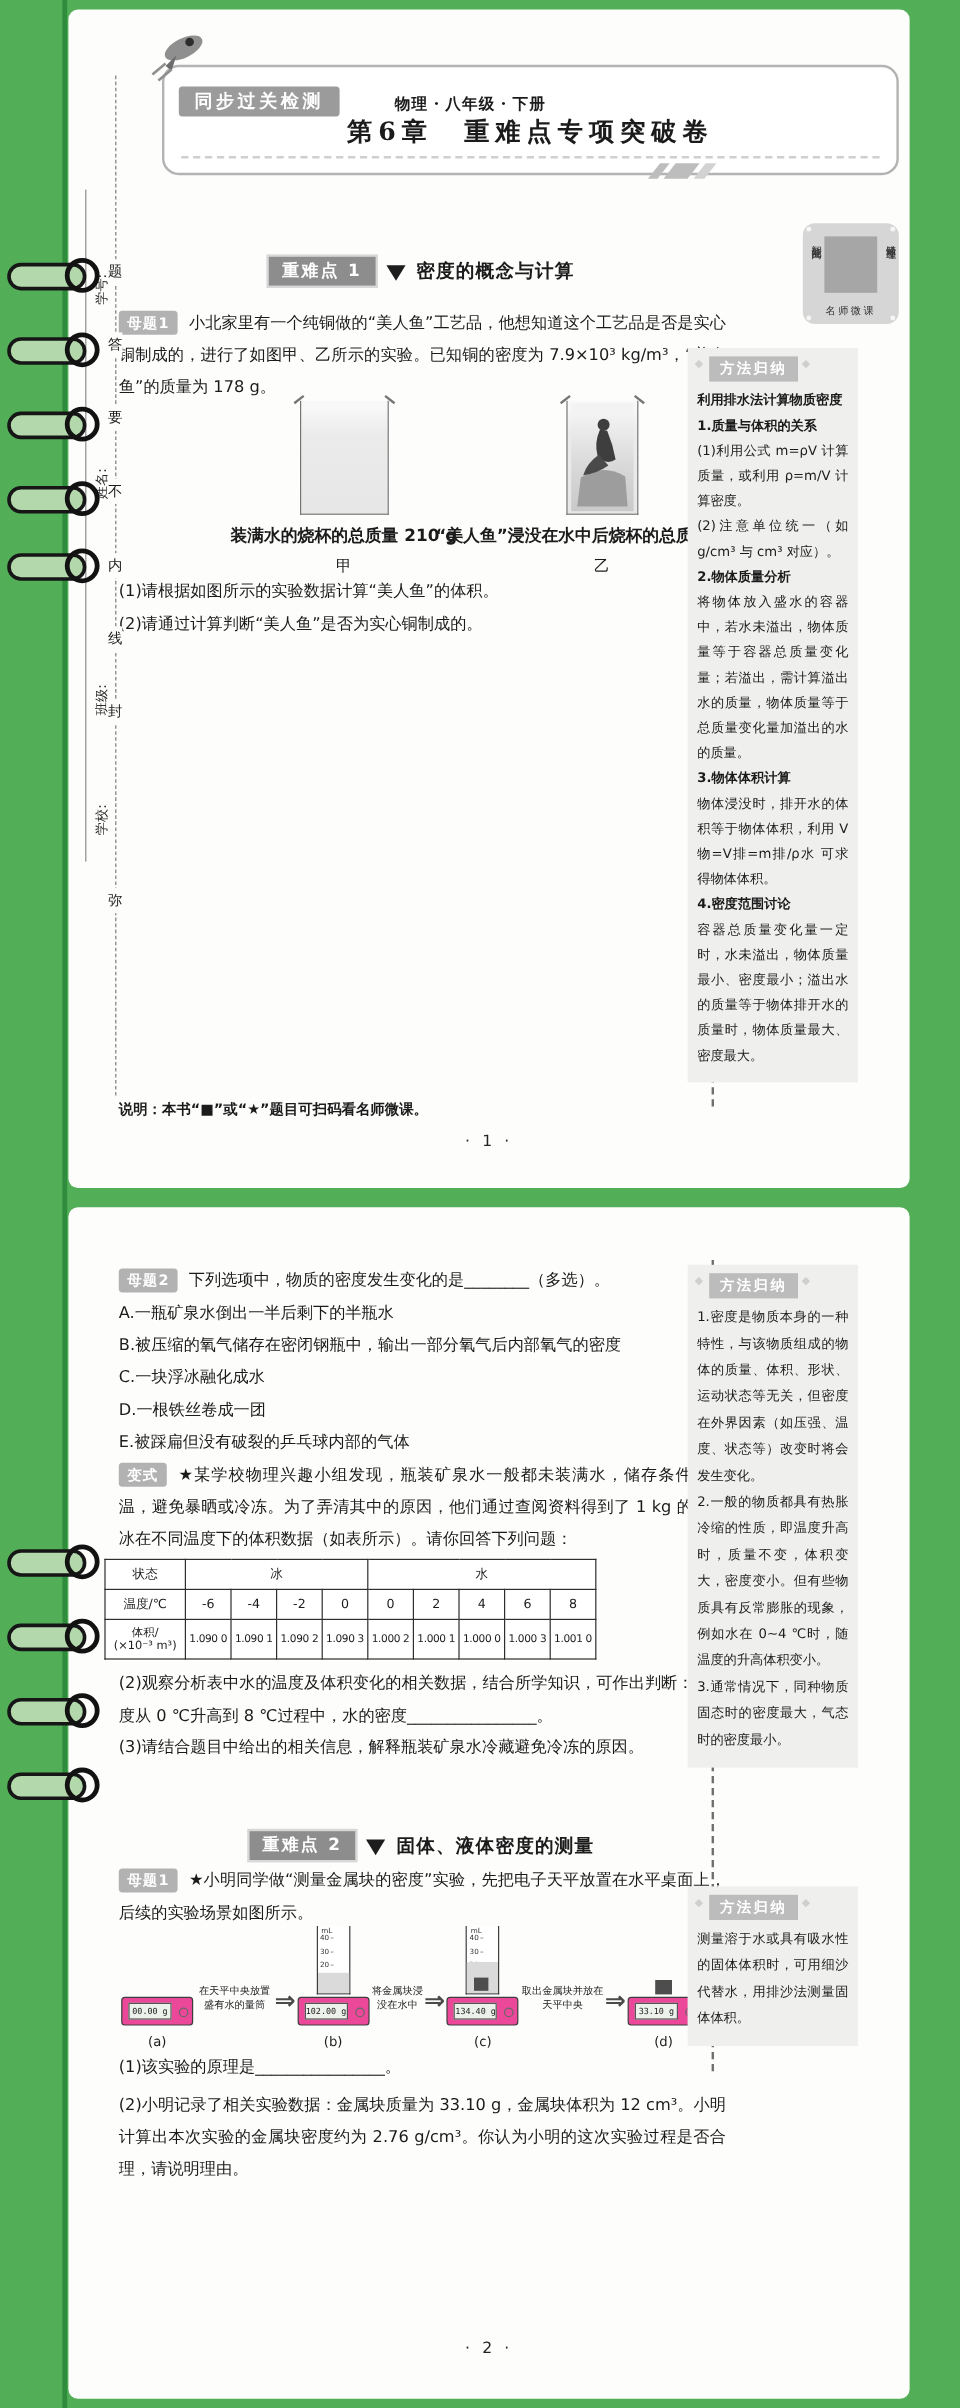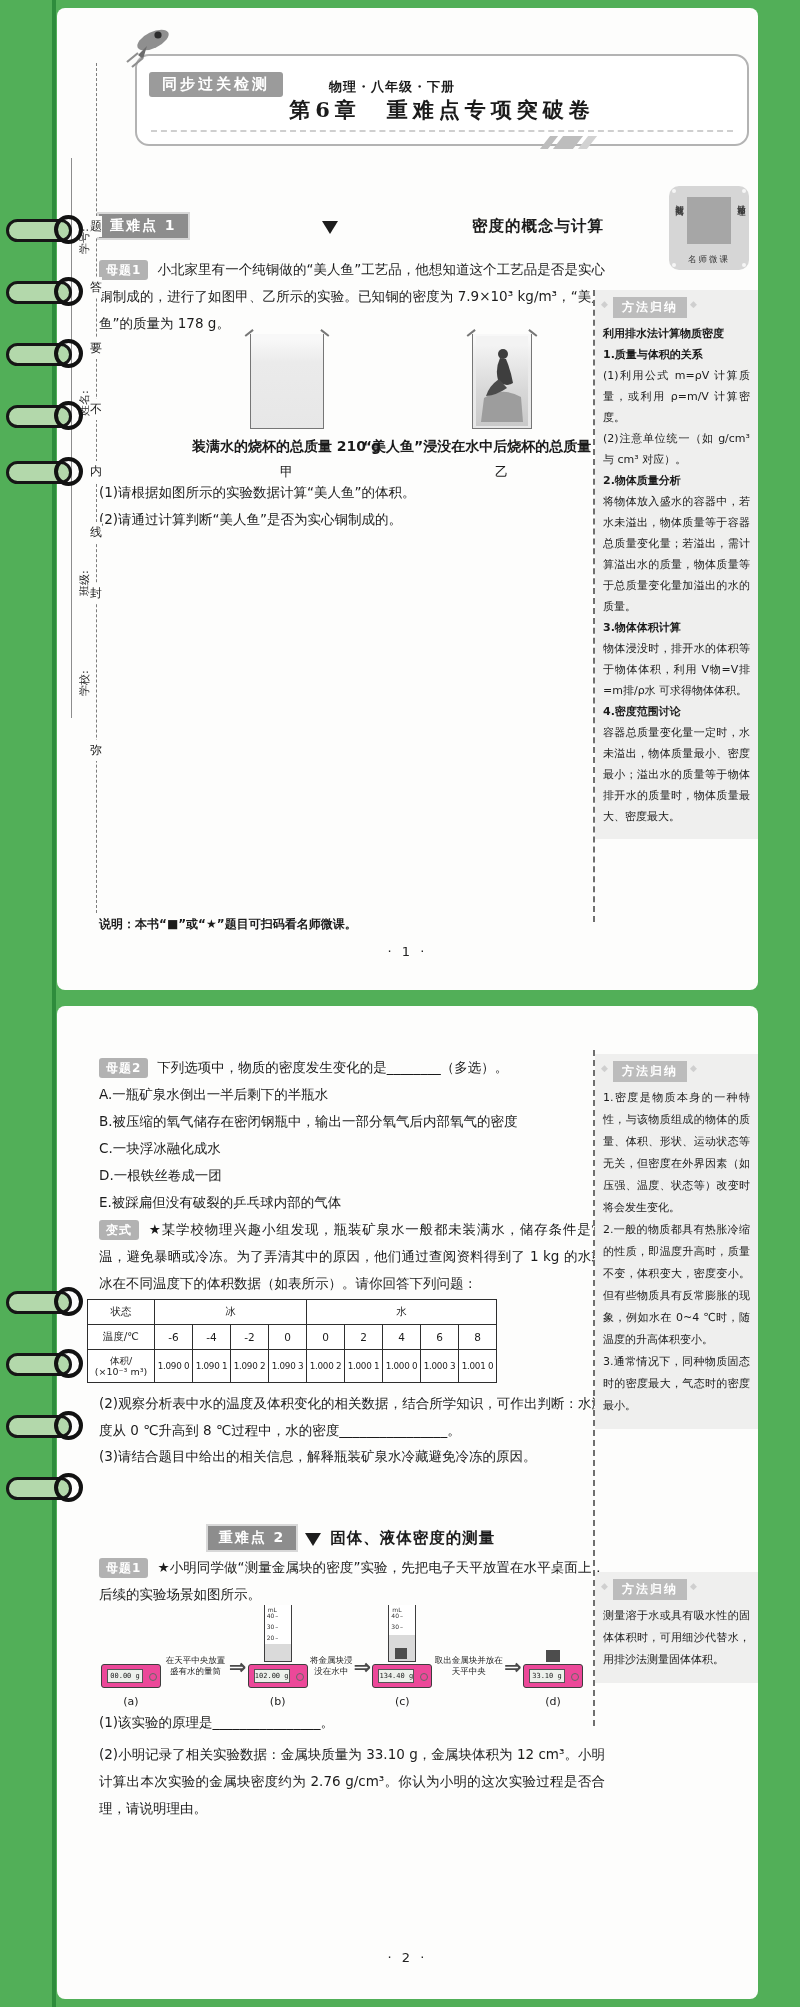--- a/index.html
+++ b/index.html
@@ -86,21 +86,21 @@
 
   
   .note{position:absolute;left:42px;top:908px;font-size:12px;font-weight:bold;}
   .pageno{position:absolute;left:0;right:0;text-align:center;font-size:13px;letter-spacing:3px;color:#222;}
   #pn1{top:936px;} #pn2{top:944px;}
 
   
   .sep{position:absolute;left:536px;border-left:2px dashed #6f6f6f;}
   #sep1{top:282px;height:632px;}
   #sep2{top:44px;height:676px;}
-  .panel{position:absolute;left:538px;width:163px;background:#efefee;padding:6px 8px 12px;
+  .panel{position:absolute;left:516px;width:142px;background:#efefee;padding:6px 8px 12px;
          box-sizing:border-box;}
   #panel1{top:282px;} #panel2a{top:48px;} #panel2b{top:566px;}
   .mf-badge{display:inline-block;background:#bcbcbc;color:#fff;font-size:12px;font-weight:bold;
             letter-spacing:2px;padding:2px 9px;margin:0 0 5px 10px;position:relative;}
   .mf-badge::before{content:"◆";position:absolute;left:-12px;top:2px;font-size:9px;color:#cfcfcf;}
   .mf-badge::after{content:"◆";position:absolute;right:-12px;top:2px;font-size:9px;color:#cfcfcf;}
   .sb-p{font-size:11px;line-height:21px;text-align:justify;margin:0;}
   #panel2a .sb-p,#panel2b .sb-p{line-height:22px;}
   .sb-p.bold{font-weight:bold;}
 
@@ -175,21 +175,21 @@
       <span class="hdr-badge">同步过关检测</span>
       <span class="hdr-subject">物理・八年级・下册</span>
       <div class="hdr-title">第6章　重难点专项突破卷</div>
       <div class="hdr-stripes">
           <i></i>
           <i></i>
           <i></i>
         </div>
     </div>
 
-    <div class="sec-head" id="sec1" style="top:206px;justify-content:space-between;">
+    <div class="sec-head" id="sec1" style="top:206px;">
       <span class="sec-badge">重难点 1</span>
       <span class="sec-tri"></span>
       <span class="sec-title">密度的概念与计算</span>
     </div>
 
     <div class="qr-box">
       <span class="qr-dot" style="left:3px;top:3px;"></span>
         <span class="qr-dot" style="right:3px;top:3px;"></span>
       <span class="qr-dot" style="left:3px;bottom:3px;"></span>
         <span class="qr-dot" style="right:3px;bottom:3px;"></span>

